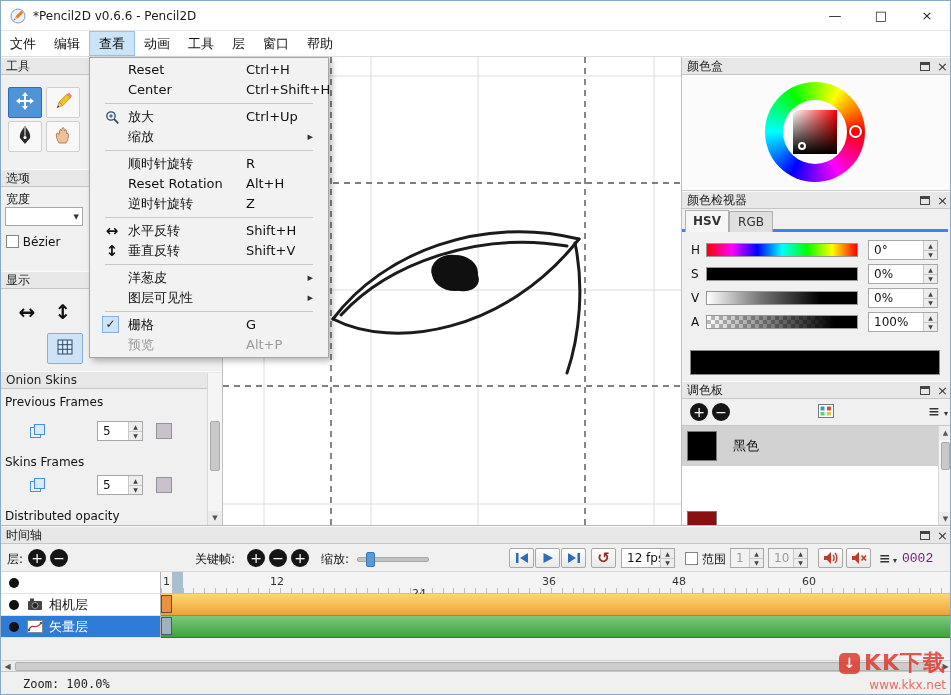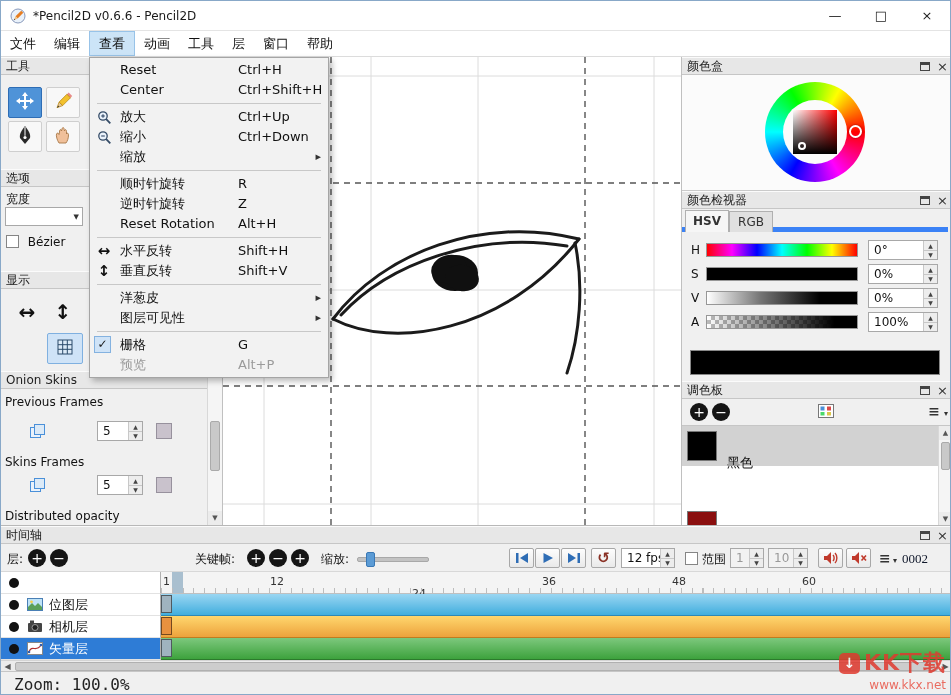--- a/index.html
+++ b/index.html
@@ -12,21 +12,21 @@
 .title { font-size:12px; color:#1a1a1a; }
 .win-buttons { margin-left:auto; display:flex; height:100%; }
 .winbtn { width:46px; height:100%; display:flex; align-items:center; justify-content:center; font-size:13px; color:#222; cursor:default; }
 
 
 .menubar { position:absolute; top:30px; left:0; right:0; height:26px; background:#fff; display:flex; align-items:stretch; border-bottom:1px solid #dcdcdc; }
 .menu-item { padding:0 9px; display:flex; align-items:center; font-size:13px; color:#111; }
 .menu-item.active { background:#cce4f7; border:1px solid #98c3e8; }
 
 
-.dropdown { position:absolute; left:88px; top:56px; width:240px; background:#f2f2f2; border:1px solid #a5a5a5; box-shadow:3px 3px 6px rgba(0,0,0,.28); z-index:100; padding:2px 0; }
+.dropdown { position:absolute; left:88px; top:56px; width:240px; background:#f2f2f2; border:1px solid #a5a5a5; box-shadow:3px 3px 6px rgba(0,0,0,.28); z-index:100; padding:2px 8px; }
 .mi { position:relative; height:20px; line-height:20px; padding-left:30px; font-size:13px; color:#111; }
 .mi .sc { position:absolute; left:148px; top:0; }
 .mi.disabled, .mi.disabled .sc { color:#9b9b9b; }
 .mi .sub { position:absolute; right:7px; top:0; font-size:11px; color:#333; }
 .mi .ic { position:absolute; left:5px; top:2px; width:18px; height:16px; display:flex; align-items:center; justify-content:center; font-size:15px; font-weight:bold; }
 .mi .chk { position:absolute; left:4px; top:1px; width:17px; height:17px; background:#cfe3f7; border:1px solid #84b2e0; text-align:center; line-height:15px; font-size:12px; color:#1a1a1a; }
 .msep { height:1px; background:#c8c8c8; margin:3px 7px; }
 
 
 .dock-header { background:#e7e7e7; border-top:1px solid #fbfbfb; border-bottom:1px solid #c6c6c6; height:18px; line-height:16px; padding-left:5px; font-size:12px; color:#222; position:absolute; left:0; right:0; }
@@ -63,40 +63,40 @@
 
 .right-col { position:absolute; left:680px; top:56px; width:271px; height:468px; background:#f0f0f0; border-left:1px solid #c0c0c0; }
 .cb-content { position:absolute; top:18px; left:0; right:0; height:116px; background:#fbfbfb; border-bottom:1px solid #cacaca; }
 .wheel { position:absolute; left:83px; top:7px; width:100px; height:100px; border-radius:50%;
   background:conic-gradient(from 90deg,#f00,#f0f 60deg,#00f 120deg,#0ff 180deg,#0f0 240deg,#ff0 300deg,#f00 360deg); }
 .wheel-inner { position:absolute; left:18px; top:18px; width:64px; height:64px; border-radius:50%; background:#fbfbfb; }
 .sv-box { position:absolute; left:28px; top:28px; width:44px; height:44px;
   background:linear-gradient(to top,#000,rgba(0,0,0,0)),linear-gradient(to right,#fff,#f00); }
 .ring-marker { position:absolute; left:84px; top:43px; width:13px; height:13px; border:2px solid #fff; border-radius:50%; box-shadow:0 0 2px rgba(0,0,0,.6); }
 .sv-marker { position:absolute; left:5px; top:32px; width:8px; height:8px; border:2px solid #fff; border-radius:50%; }
-.tabbar { position:absolute; top:152px; left:0; right:4px; height:23px; border-bottom:5px solid #3b82f6; }
+.tabbar { position:absolute; top:152px; left:0; right:4px; height:23px; border-bottom:3px solid #3b82f6; }
 .tab { position:absolute; top:2px; height:21px; width:44px; text-align:center; line-height:20px; font-size:12px; border:1px solid #b0b0b0; border-bottom:none; background:#e0e0e0; color:#333; }
 .tab.active { background:#f6f6f6; height:22px; top:1px; font-weight:bold; }
 .cirow { position:absolute; left:0; right:0; height:20px; }
 .cirow .lbl { position:absolute; left:9px; top:3px; font-size:12px; }
 .cslider { position:absolute; left:24px; top:3px; width:152px; height:14px; border:1px solid #979797; }
 .sl-h { background:linear-gradient(to right,#f00,#f0f,#00f,#0ff,#0f0,#ff0,#f00); }
 .sl-s { background:#000; }
 .sl-v { background:linear-gradient(to right,#fff,#777 35%,#000 75%); }
 .sl-a { background-image:linear-gradient(to right,rgba(0,0,0,0),#000 85%),
   linear-gradient(45deg,#bbb 25%,transparent 25%,transparent 75%,#bbb 75%),
   linear-gradient(45deg,#bbb 25%,transparent 25%,transparent 75%,#bbb 75%);
   background-size:100% 100%,8px 8px,8px 8px; background-position:0 0,0 0,4px 4px; background-color:#fff; }
 .preview { position:absolute; left:8px; top:118px; width:250px; height:25px; background:#000; border:1px solid #888; }
 .circbtn { position:absolute; width:18px; height:18px; border-radius:50%; background:#151515; color:#fff; display:flex; align-items:center; justify-content:center; font-size:14px; line-height:1; }
 .pl-list { position:absolute; top:368px; left:0; right:0; height:100px; background:#fff; border-top:1px solid #c6c6c6; overflow:hidden; }
 .pl-item { position:absolute; left:0; right:14px; height:40px; }
 .pl-item.selected { background:#d2d2d2; }
 .pl-swatch { position:absolute; left:5px; top:5px; width:30px; height:30px; border:1px solid #777; }
-.pl-name { position:absolute; left:45px; top:0; line-height:40px; font-size:13px;margin-top:17px; }
+.pl-name { position:absolute; left:51px; top:0; line-height:40px; font-size:13px; }
 
 
 .timeline { position:absolute; left:0; top:524px; width:951px; height:146px; background:#f0f0f0; border-top:1px solid #b8b8b8; }
 .tl-toolbar { position:absolute; top:18px; left:0; right:0; height:28px; background:#f0f0f0; border-bottom:1px solid #d8d8d8; }
 .tlab { position:absolute; top:7px; font-size:12px; color:#111; }
 .playbtn { position:absolute; top:4px; width:25px; height:20px; background:linear-gradient(#fdfdfd,#e9e9e9); border:1px solid #a8a8a8; border-radius:2px; display:flex; align-items:center; justify-content:center; }
 .slider-groove { position:absolute; top:13px; width:72px; height:5px; background:#c3c3c3; border-radius:2px; border:1px solid #a8a8a8; }
 .slider-handle { position:absolute; left:8px; top:-6px; width:9px; height:15px; background:#5b9bd5; border:1px solid #3a78b5; border-radius:2px; }
 .tl-rows { position:absolute; top:46px; left:0; right:0; }
 .tl-row { position:relative; height:22px; }
@@ -116,21 +116,21 @@
 .track-camera { background:linear-gradient(#ffd76e,#eda23c); border-bottom:1px solid #c07c20; }
 .kcell { position:absolute; left:0; top:1px; bottom:2px; width:11px; border:1px solid rgba(0,0,0,.5); }
 .kcell.gray { background:#9fb3bf; }
 .kcell.orange { background:#e8913f; }
 .hscroll { position:absolute; left:0; right:0; top:134px; height:12px; background:#ececec; border-top:1px solid #d4d4d4; }
 .harrow { position:absolute; top:0; width:13px; height:100%; display:flex; align-items:center; justify-content:center; font-size:8px; color:#555; }
 .hthumb { position:absolute; left:14px; right:14px; top:1px; height:9px; background:#cdcdcd; border:1px solid #b0b0b0; border-radius:2px; }
 
 
 .statusbar { position:absolute; left:0; top:670px; width:951px; height:25px; background:#f0f0f0; border-top:1px solid #c6c6c6; display:flex; align-items:center; }
-.zoomtext { margin-left:13px; font-family:"DejaVu Sans Mono","Liberation Mono",monospace; font-size:16px; color:#222; }
+.zoomtext { margin-left:22px; font-family:"DejaVu Sans Mono","Liberation Mono",monospace; font-size:12px; color:#222; }
 
 
 .watermark { position:absolute; right:4px; bottom:2px; z-index:300; opacity:.85; text-align:right; pointer-events:none; }
 .wm-top { display:flex; align-items:center; gap:4px; justify-content:flex-end; }
 .wm-icon { width:21px; height:21px; background:#e03a2f; border-radius:5px; color:#fff; display:flex; align-items:center; justify-content:center; font-weight:bold; font-size:14px; }
 .wm-text { font-size:22px; font-weight:bold; color:#e03a2f; letter-spacing:1px; }
 .wm-url { font-size:12px; color:#e85548; margin-top:0; }
 </style>
 </head>
 <body>
@@ -208,21 +208,21 @@
 
     <div class="dock-header" style="top:112px;">
       <span>选项</span>
     </div>
     <span class="small-label" style="left:5px; top:134px;">宽度</span>
     <div class="combo" style="left:4px; top:150px; width:78px; height:19px;">
       <span class="arr">▼</span>
     </div>
     <div style="position:absolute; left:5px; top:178px;">
       <span class="cb"></span>
-      <span style="margin-left:5px; font-size:12px;">Bézier</span>
+      <span style="font-size:12px;">Bézier</span>
     </div>
 
     <div class="dock-header" style="top:214px;">
       <span>显示</span>
     </div>
     <span class="flatbtn" style="left:10px; top:240px; width:32px; height:30px;">↔</span>
     <span class="flatbtn" style="left:48px; top:240px; width:28px; height:30px;">↕</span>
     <div class="gridbtn" style="left:46px; top:276px;">
       <span><svg width="16" height="16" viewBox="0 0 16 16">
             <g stroke="#2a4a6a" stroke-width="1">
@@ -433,41 +433,31 @@
           <svg width="15" height="15" viewBox="0 0 15 15">
             <circle cx="6" cy="6" r="4.2" fill="#eaf2fb" stroke="#334a66" stroke-width="1.3"></circle>
             <line x1="9.2" y1="9.2" x2="13.3" y2="13.3" stroke="#334a66" stroke-width="1.8"></line>
             <line x1="4.2" y1="6" x2="7.8" y2="6" stroke="#334a66" stroke-width="1.1"></line>
             <line x1="6" y1="4.2" x2="6" y2="7.8" stroke="#334a66" stroke-width="1.1"></line>
           </svg>
         </span>
       <span>放大</span><span class="sc">Ctrl+Up</span>
     </div>
     <div class="mi">
-      <span class="ic">
-          <svg width="15" height="15" viewBox="0 0 15 15">
-            <circle cx="6" cy="6" r="4.2" fill="#eaf2fb" stroke="#334a66" stroke-width="1.3"></circle>
-            <line x1="9.2" y1="9.2" x2="13.3" y2="13.3" stroke="#334a66" stroke-width="1.8"></line>
-            <line x1="4.2" y1="6" x2="7.8" y2="6" stroke="#334a66" stroke-width="1.1"></line>
-          </svg>
-        </span>
-      <span>缩小</span><span class="sc">Ctrl+Down</span>
-    </div>
-    <div class="mi">
       <span>缩放</span><span class="sub">▸</span>
     </div>
     <div class="msep"></div>
     <div class="mi">
       <span>顺时针旋转</span><span class="sc">R</span>
     </div>
     <div class="mi">
+      <span>Reset Rotation</span><span class="sc">Alt+H</span>
+    </div>
+    <div class="mi">
       <span>逆时针旋转</span><span class="sc">Z</span>
-    </div>
-    <div class="mi">
-      <span>Reset Rotation</span><span class="sc">Alt+H</span>
     </div>
     <div class="msep"></div>
     <div class="mi">
       <span class="ic">↔</span>
       <span>水平反转</span><span class="sc">Shift+H</span>
     </div>
     <div class="mi">
       <span class="ic">↕</span>
       <span>垂直反转</span><span class="sc">Shift+V</span>
     </div>
@@ -556,57 +546,41 @@
           </svg>
         </span>
       <span class="playbtn" style="left:845px;">
           <svg width="18" height="16" viewBox="0 0 18 16">
             <path d="M2 6 H5 L9 2 V14 L5 10 H2 Z" fill="#c0392b"></path>
             <path d="M11.5 5.5 L16 10.5 M16 5.5 L11.5 10.5" stroke="#c0392b" stroke-width="1.6"></path>
           </svg>
         </span>
       <span style="position:absolute; left:878px; top:6px; font-size:14px; font-weight:bold; color:#333;">≡</span>
       <span style="position:absolute; left:892px; top:12px; font-size:8px; color:#333;">▾</span>
-      <span style="position:absolute; left:901px; top:7px; font-family:Liberation Serif, serif; font-size:13px; color:#0f172a;">0002</span>
+      <span style="position:absolute; left:901px; top:7px; font-family:Liberation Mono, monospace; font-size:13px; color:#701a75;">0002</span>
     </div>
 
     <div class="tl-rows">
 
       <div class="tl-row">
         <div class="tl-left">
           <span class="dot"></span>
         </div>
         <div class="tl-track ruler">
           <span class="curframe"></span>
           <span class="rnum" style="left:2px;">1</span>
           <span class="rnum" style="left:109px;text-align:center;">12</span>
           <span class="rnum" style="left:251px;margin-top:12px;">24</span>
           <span class="rnum" style="left:381px;">36</span>
           <span class="rnum" style="left:511px;">48</span>
           <span class="rnum" style="left:641px;">60</span>
           <span class="ruler-ticks"></span>
         </div>
       </div>
 
-      <div class="tl-row">
-        <div class="tl-left">
-          <span class="dot"></span>
-          <span class="licon">
-              <svg width="16" height="13">
-                <rect x="0.5" y="0.5" width="15" height="12" fill="#bfe3f7" stroke="#4a7fb5"></rect>
-                <path d="M1 9 L5 5 L8 8 L11 5 L15 9 V12 H1 Z" fill="#5aa05a"></path>
-                <circle cx="4.5" cy="3.8" r="1.4" fill="#f7d04a"></circle>
-              </svg>
-            </span>
-          <span class="lname">位图层</span>
-        </div>
-        <div class="tl-track track-bitmap">
-          <span class="kcell gray"></span>
-        </div>
-      </div>
 
       <div class="tl-row">
         <div class="tl-left">
           <span class="dot"></span>
           <span class="licon">
               <svg width="16" height="13">
                 <rect x="1" y="3" width="14" height="9" rx="1" fill="#444"></rect>
                 <rect x="3" y="0.5" width="4" height="3" fill="#444"></rect>
                 <circle cx="8" cy="7.5" r="3" fill="#222" stroke="#999"></circle>
               </svg>

